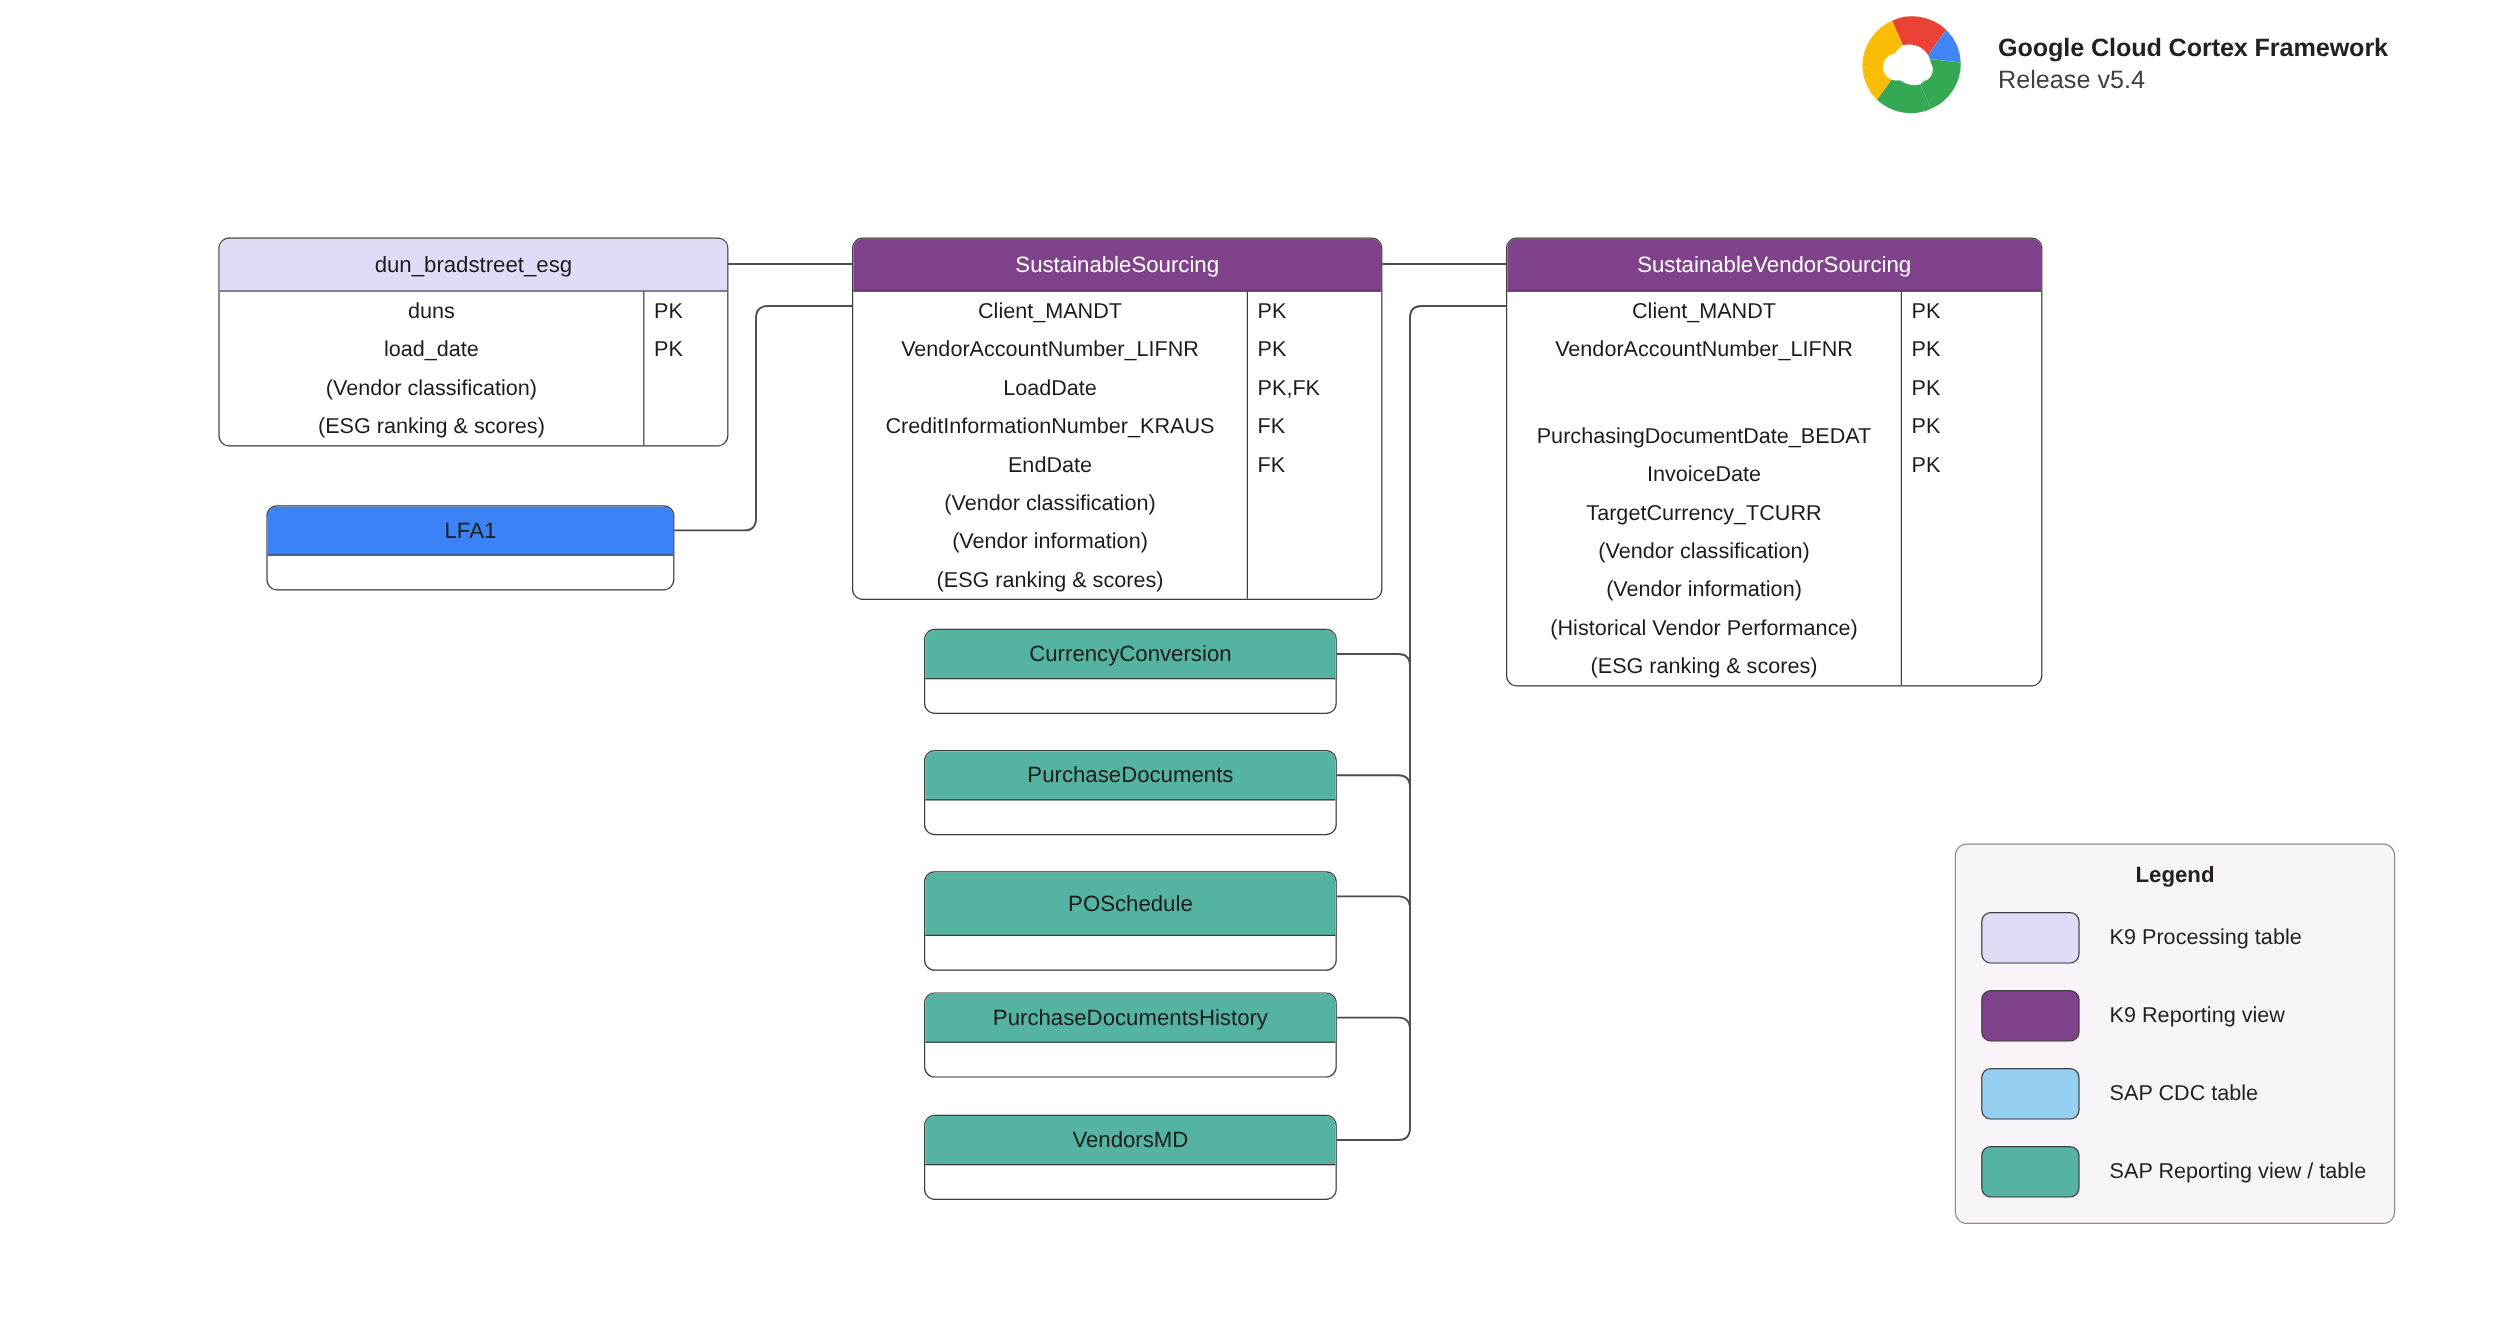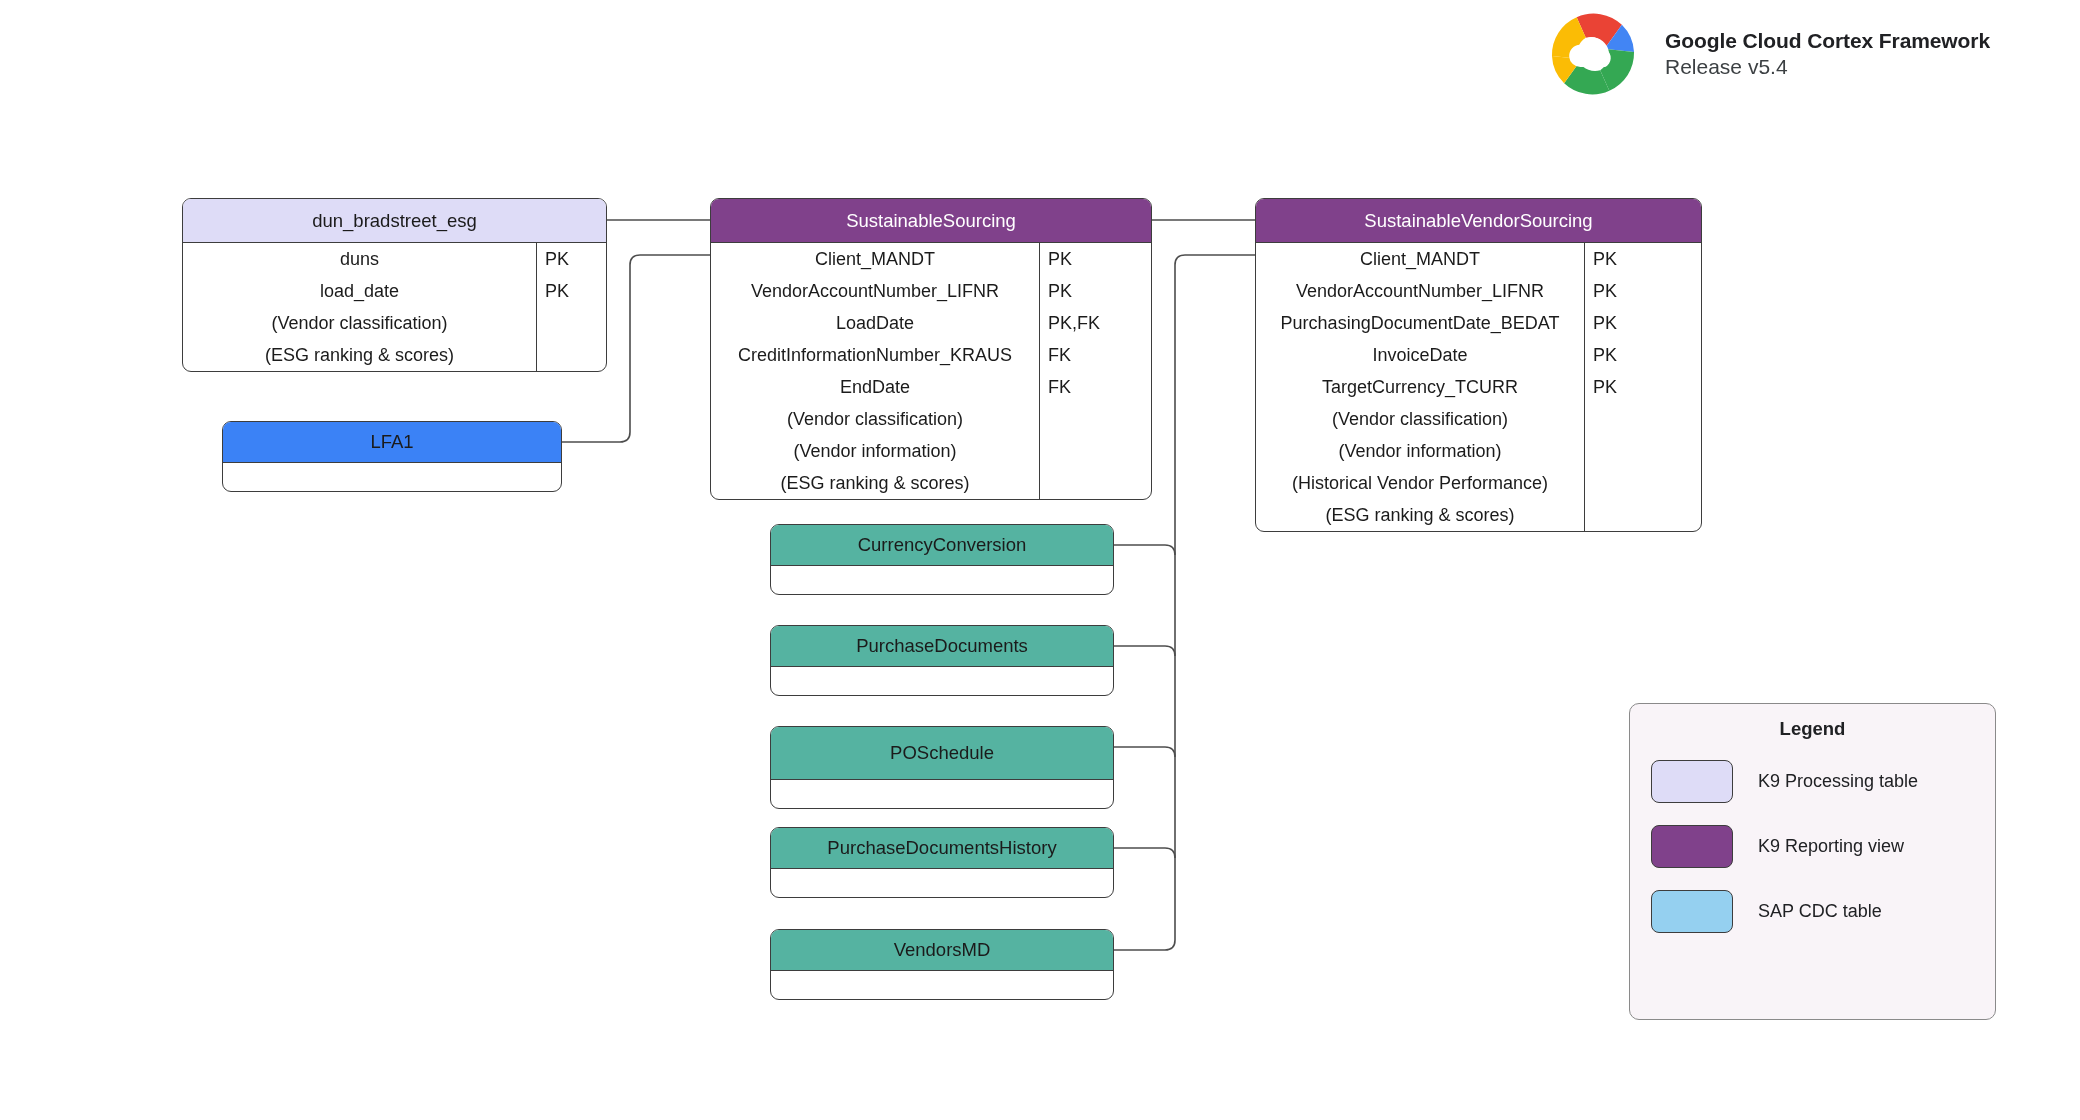--- a/index.html
+++ b/index.html
@@ -248,21 +248,21 @@
       </div>
     </div>
   </div>
 
   <div class="entity" style="left:1255px; top:198px; width:447px;">
     <div class="ent-head hd-purple" style="height:44px;">SustainableVendorSourcing</div>
     <div class="ent-body">
       <div class="col-fields">
         <div class="frow" style="height:32px;">Client_MANDT</div>
         <div class="frow" style="height:32px;">VendorAccountNumber_LIFNR</div>
-        <div class="frow" style="height:32px;">PurchasingDocumentDate_BEDAT</div>
+        <div class="frow" style="height:32px;margin-top:40px;">PurchasingDocumentDate_BEDAT</div>
         <div class="frow" style="height:32px;">InvoiceDate</div>
         <div class="frow" style="height:32px;">TargetCurrency_TCURR</div>
         <div class="frow" style="height:32px;">(Vendor classification)</div>
         <div class="frow" style="height:32px;">(Vendor information)</div>
         <div class="frow" style="height:32px;">(Historical Vendor Performance)</div>
         <div class="frow" style="height:32px;">(ESG ranking &amp; scores)</div>
       </div>
       <div class="col-keys" style="width:117px;">
         <div class="krow" style="height:32px;">PK</div>
         <div class="krow" style="height:32px;">PK</div>
@@ -323,15 +323,19 @@
     <div class="legend-row">
       <div class="swatch" style="background:#80418b;"></div>
       <div class="legend-label">K9 Reporting view</div>
     </div>
 
     <div class="legend-row">
       <div class="swatch" style="background:#95d0f0;"></div>
       <div class="legend-label">SAP CDC table</div>
     </div>
 
+    <div class="legend-row">
+      <div class="swatch" style="background:#55b3a1;"></div>
+      <div class="legend-label">SAP Reporting view / table</div>
+    </div>
   </div>
 
 </div>
 
 </body></html>

